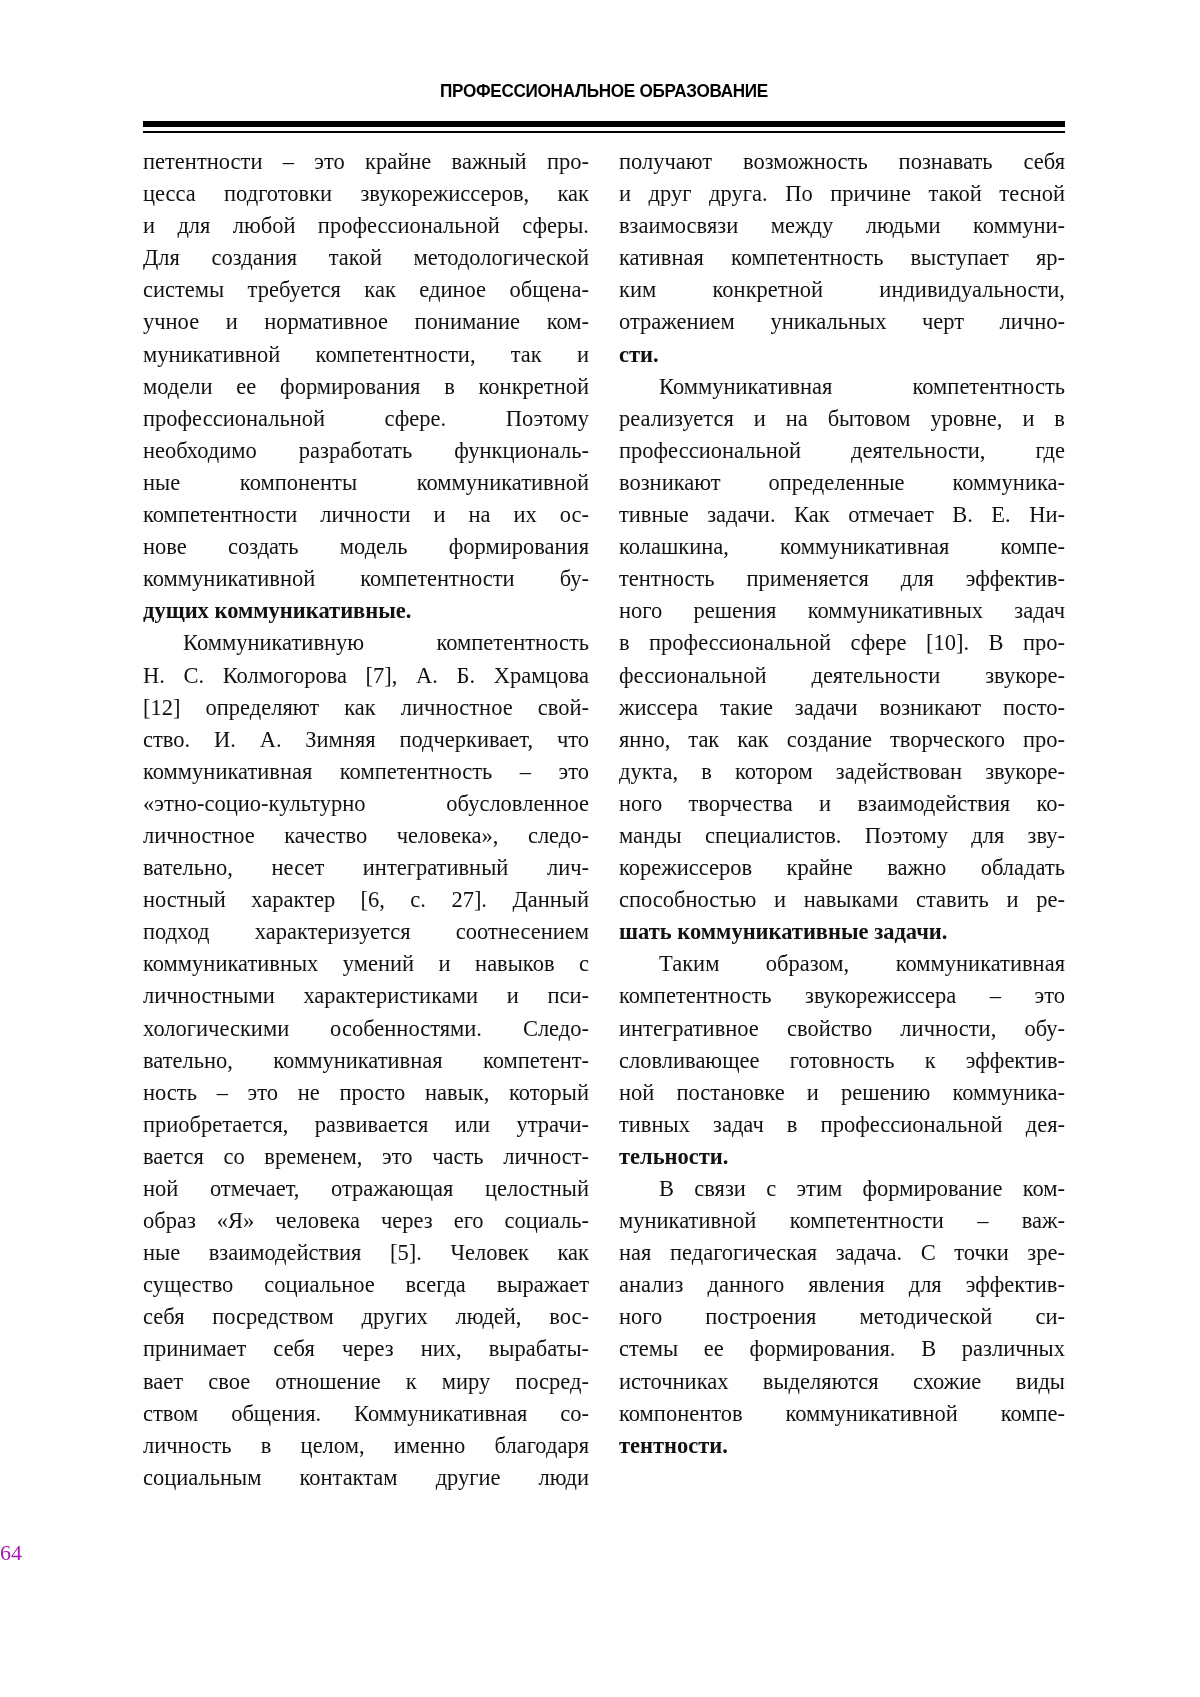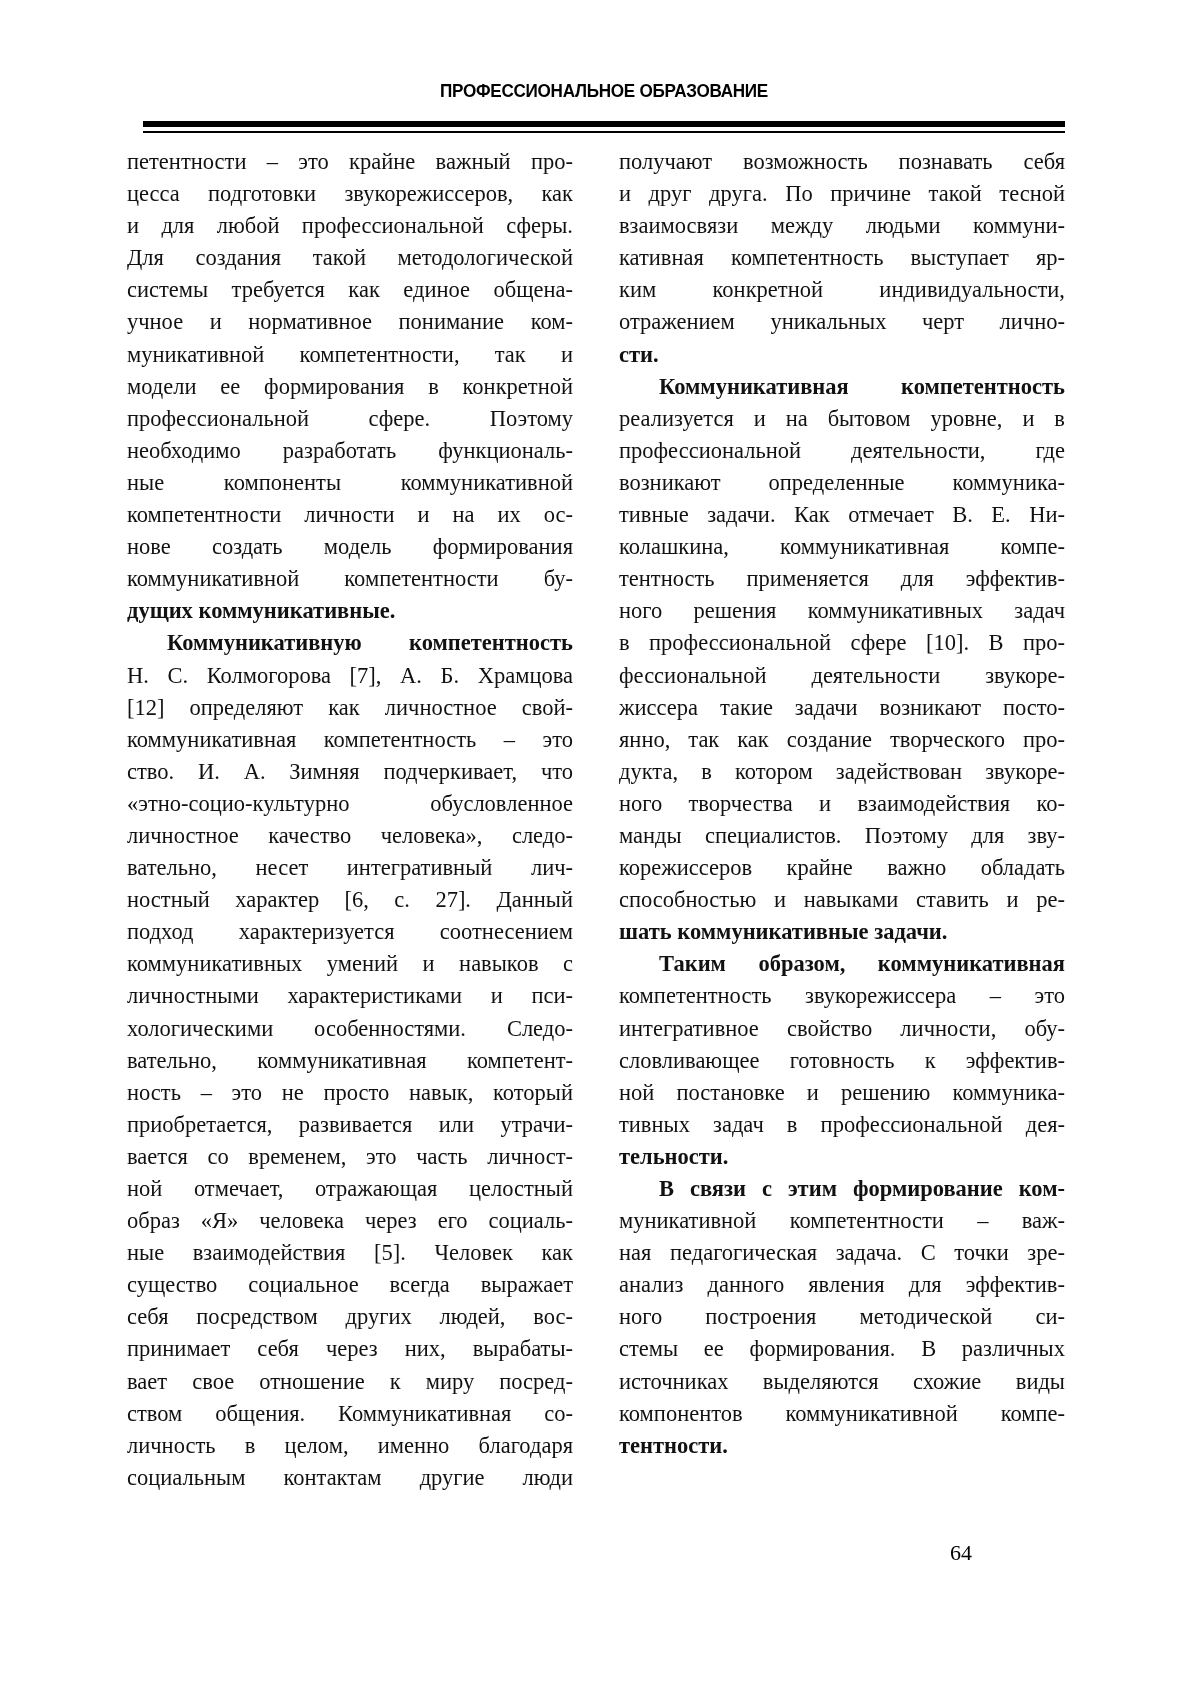--- a/index.html
+++ b/index.html
@@ -10,32 +10,32 @@
     font-family: "Liberation Sans", sans-serif; font-weight: bold;
     font-size: 19px; letter-spacing: -0.3px; color: #000;
     transform: scaleX(0.9);
   }
   .rule-thick { position: absolute; left: 143px; width: 922px; top: 121px; height: 6px; background: #000; }
   .rule-thin { position: absolute; left: 143px; width: 922px; top: 131px; height: 2px; background: #000; }
   .column {
     position: absolute; top: 146px; width: 446px;
     font-family: "Liberation Serif", serif; font-size: 22.5px; color: #111;
   }
-  .col-left { left: 127px; }
+  .col-left { left: 143px; }
   .col-right { left: 619px; }
   .line {
     height: 32.1px; line-height: 32.1px; white-space: nowrap;
     text-align: justify; text-align-last: justify;
     overflow: hidden;
   }
   .line.last { text-align-last: left; font-weight: bold; }
-  .line.indent { padding-left: 40px; font-weight: bold; }
+  .line.indent { padding-left: 40px; }
   .page-number {
-    position: absolute; top: 1540px; left: 0; width: 972px; text-align: right;
-    font-family: "Liberation Serif", serif; font-size: 22px; color: #000000;
+    position: absolute; top: 1540px; left: 0; width: 972px; text-align: left;
+    font-family: "Liberation Serif", serif; font-size: 22px; color: #a21caf;
   }
 </style>
 </head>
 <body>
 
 <div class="running-head">ПРОФЕССИОНАЛЬНОЕ ОБРАЗОВАНИЕ</div>
 <div class="rule-thick"></div>
 <div class="rule-thin"></div>
 
 <div class="column col-left" id="col-left">
@@ -50,22 +50,22 @@
     <div class="line">профессиональной сфере. Поэтому</div>
     <div class="line">необходимо разработать функциональ-</div>
     <div class="line">ные компоненты коммуникативной</div>
     <div class="line">компетентности личности и на их ос-</div>
     <div class="line">нове создать модель формирования</div>
     <div class="line">коммуникативной компетентности бу-</div>
     <div class="line last">дущих коммуникативные.</div>
     <div class="line indent">Коммуникативную компетентность</div>
     <div class="line">Н. С. Колмогорова [7], А. Б. Храмцова</div>
     <div class="line">[12] определяют как личностное свой-</div>
+    <div class="line">ство. И. А. Зимняя подчеркивает, что</div>
     <div class="line">коммуникативная компетентность – это</div>
-    <div class="line">ство. И. А. Зимняя подчеркивает, что</div>
     <div class="line">«этно-социо-культурно обусловленное</div>
     <div class="line">личностное качество человека», следо-</div>
     <div class="line">вательно, несет интегративный лич-</div>
     <div class="line">ностный характер [6, с. 27]. Данный</div>
     <div class="line">подход характеризуется соотнесением</div>
     <div class="line">коммуникативных умений и навыков с</div>
     <div class="line">личностными характеристиками и пси-</div>
     <div class="line">хологическими особенностями. Следо-</div>
     <div class="line">вательно, коммуникативная компетент-</div>
     <div class="line">ность – это не просто навык, который</div>

